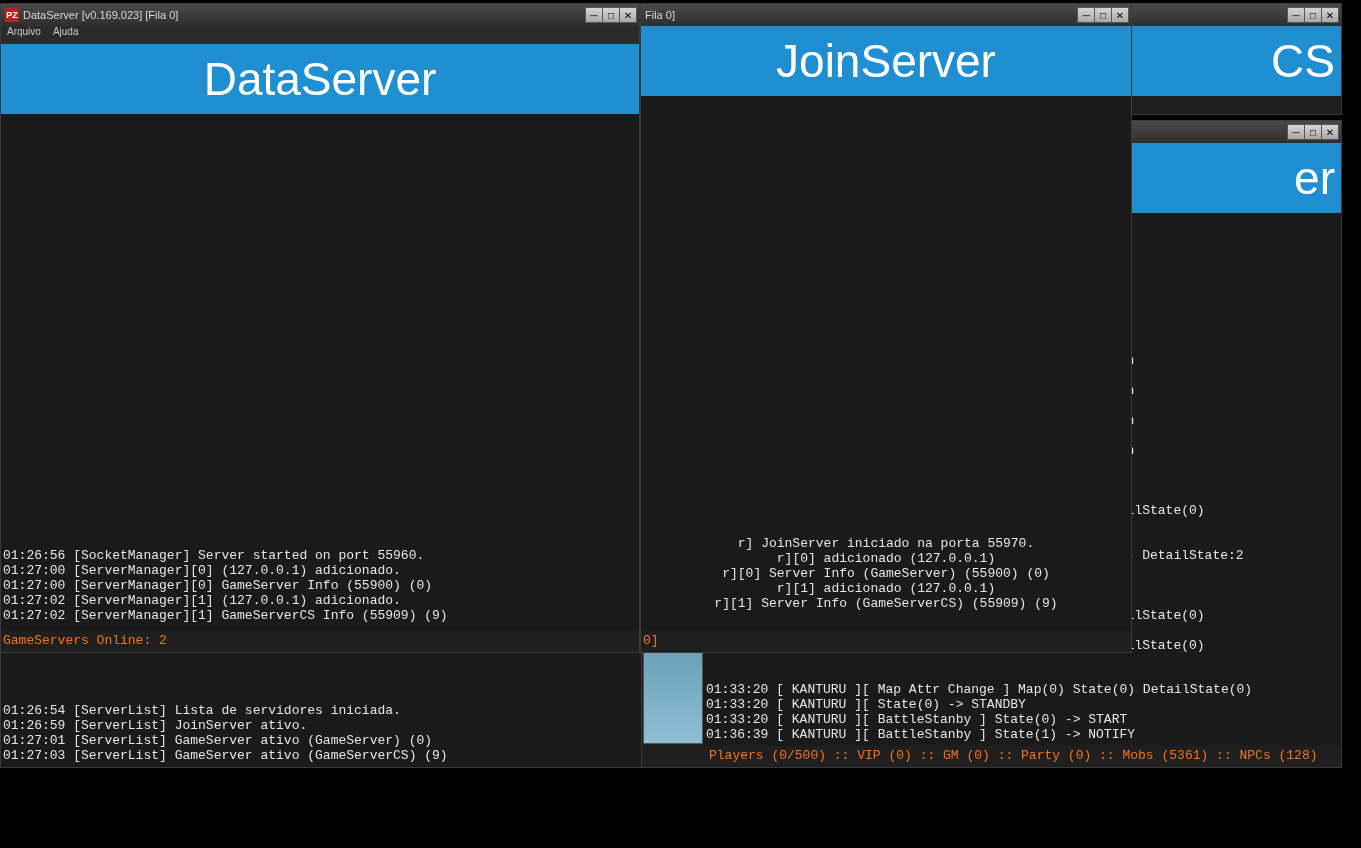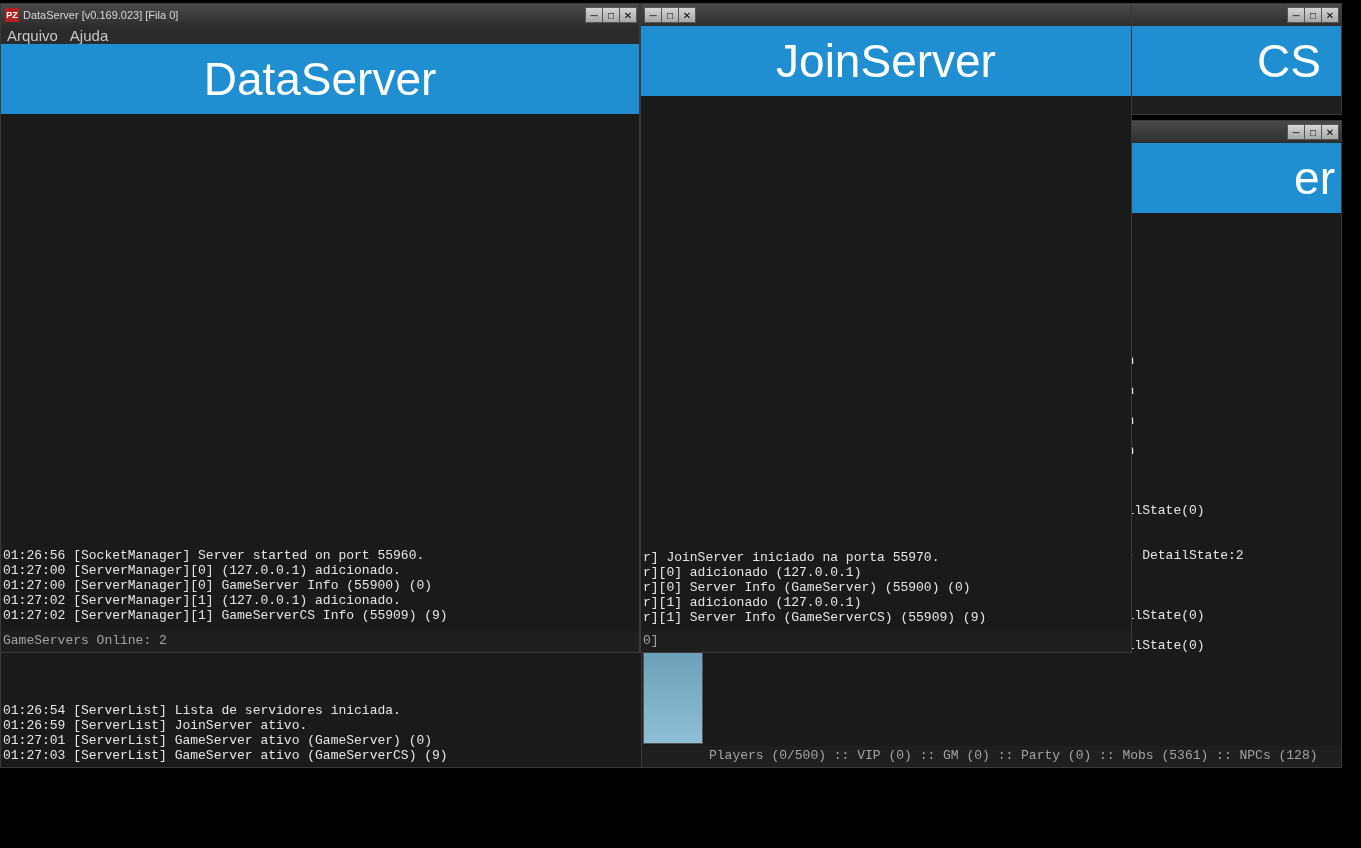--- a/index.html
+++ b/index.html
@@ -52,22 +52,21 @@
     justify-content: center;
     font-size: 10px;
     color: #000;
     cursor: pointer;
     margin-left: -1px;
   }
   .menubar {
     height: 18px;
     background: #2b2b2b;
     display: flex;
-    align-items: center;
-    font-size: 15px;
+    font-size: 10px;
     color: #c8c8c8;
     padding-left: 6px;
     gap: 12px;
   }
   .menubar span { cursor: pointer; }
   .banner {
     background: #1f8fd1;
     color: #ffffff;
     font-size: 46px;
     font-weight: 300;
@@ -87,21 +86,21 @@
     position: absolute;
     left: 2px;
     right: 2px;
     font-family: "Consolas","Courier New",monospace;
     font-size: 13px;
     line-height: 15px;
     color: #e6e6e6;
     white-space: pre;
   }
   .status {
-    color: #a3a3a3;
+    color: #f97316;
     font-family: "Consolas","Courier New",monospace;
     font-size: 13px;
     padding: 2px 2px 4px 2px;
     white-space: pre;
   }
   .thumb {
     position:absolute;
     background: linear-gradient(#6aa0b8,#8fbfd5);
     border:1px solid #555;
   }
@@ -111,21 +110,21 @@
 
 <div class="win" style="left:1080px; top:3px; width:262px; height:112px;">
   <div class="titlebar">
     <span class="title"></span>
     <div class="winbtns">
       <div class="winbtn">─</div>
       <div class="winbtn">□</div>
       <div class="winbtn">✕</div>
     </div>
   </div>
-  <div class="banner" style="justify-content:flex-end; padding-right:20px;">CS</div>
+  <div class="banner" style="justify-content:flex-end; padding-right:6px;">CS</div>
 </div>
 
 <div class="win" style="left:640px; top:120px; width:702px; height:648px;">
   <div class="titlebar">
     <span class="title"></span>
     <div class="winbtns">
       <div class="winbtn">─</div>
       <div class="winbtn">□</div>
       <div class="winbtn">✕</div>
     </div>
@@ -145,45 +144,50 @@
 tailState(0)
 
 
 e - DetailState:2
 
 ;
 
 tailState(0)
 
 tailState(0)</div>
+    <div class="log" id="log-er-2" style="bottom:4px; left:65px;">01:33:20 [ KANTURU ][ Map Attr Change ] Map(0) State(0) DetailState(0)
+01:33:20 [ KANTURU ][ State(0) -&gt; STANDBY
+01:33:20 [ KANTURU ][ BattleStanby ] State(0) -&gt; START
+01:36:39 [ KANTURU ][ BattleStanby ] State(1) -&gt; NOTIFY</div>
     <div class="thumb" style="left:2px; bottom:2px; width:60px; height:95px;"></div>
   </div>
   <div class="status" style="padding-left:68px;">Players (0/500) :: VIP (0) :: GM (0) :: Party (0) :: Mobs (5361) :: NPCs (128)</div>
 </div>
 
 <div class="win" style="left:0px; top:530px; width:642px; height:238px;">
   <div class="body">
     <div class="log" id="log-connect" style="bottom:4px;">01:26:54 [ServerList] Lista de servidores iniciada.
 01:26:59 [ServerList] JoinServer ativo.
 01:27:01 [ServerList] GameServer ativo (GameServer) (0)
 01:27:03 [ServerList] GameServer ativo (GameServerCS) (9)</div>
   </div>
 </div>
 
 <div class="win" style="left:640px; top:3px; width:492px; height:650px;">
   <div class="titlebar">
+    <span class="title">Fila 0]</span>
     <div class="winbtns">
       <div class="winbtn">─</div>
       <div class="winbtn">□</div>
       <div class="winbtn">✕</div>
     </div>
   </div>
   <div class="banner">JoinServer</div>
   <div class="body">
-    <div class="log" id="log-join" style="bottom:6px;">r] JoinServer iniciado na porta 55970.
+    <div class="log" id="log-join" style="bottom:20px;text-align:center;">r] JoinServer iniciado na porta 55970.
 r][0] adicionado (127.0.0.1)
 r][0] Server Info (GameServer) (55900) (0)
 r][1] adicionado (127.0.0.1)
 r][1] Server Info (GameServerCS) (55909) (9)</div>
   </div>
   <div class="status">0]</div>
 </div>
 
 <div class="win" style="left:0px; top:3px; width:640px; height:650px;">
   <div class="titlebar">

